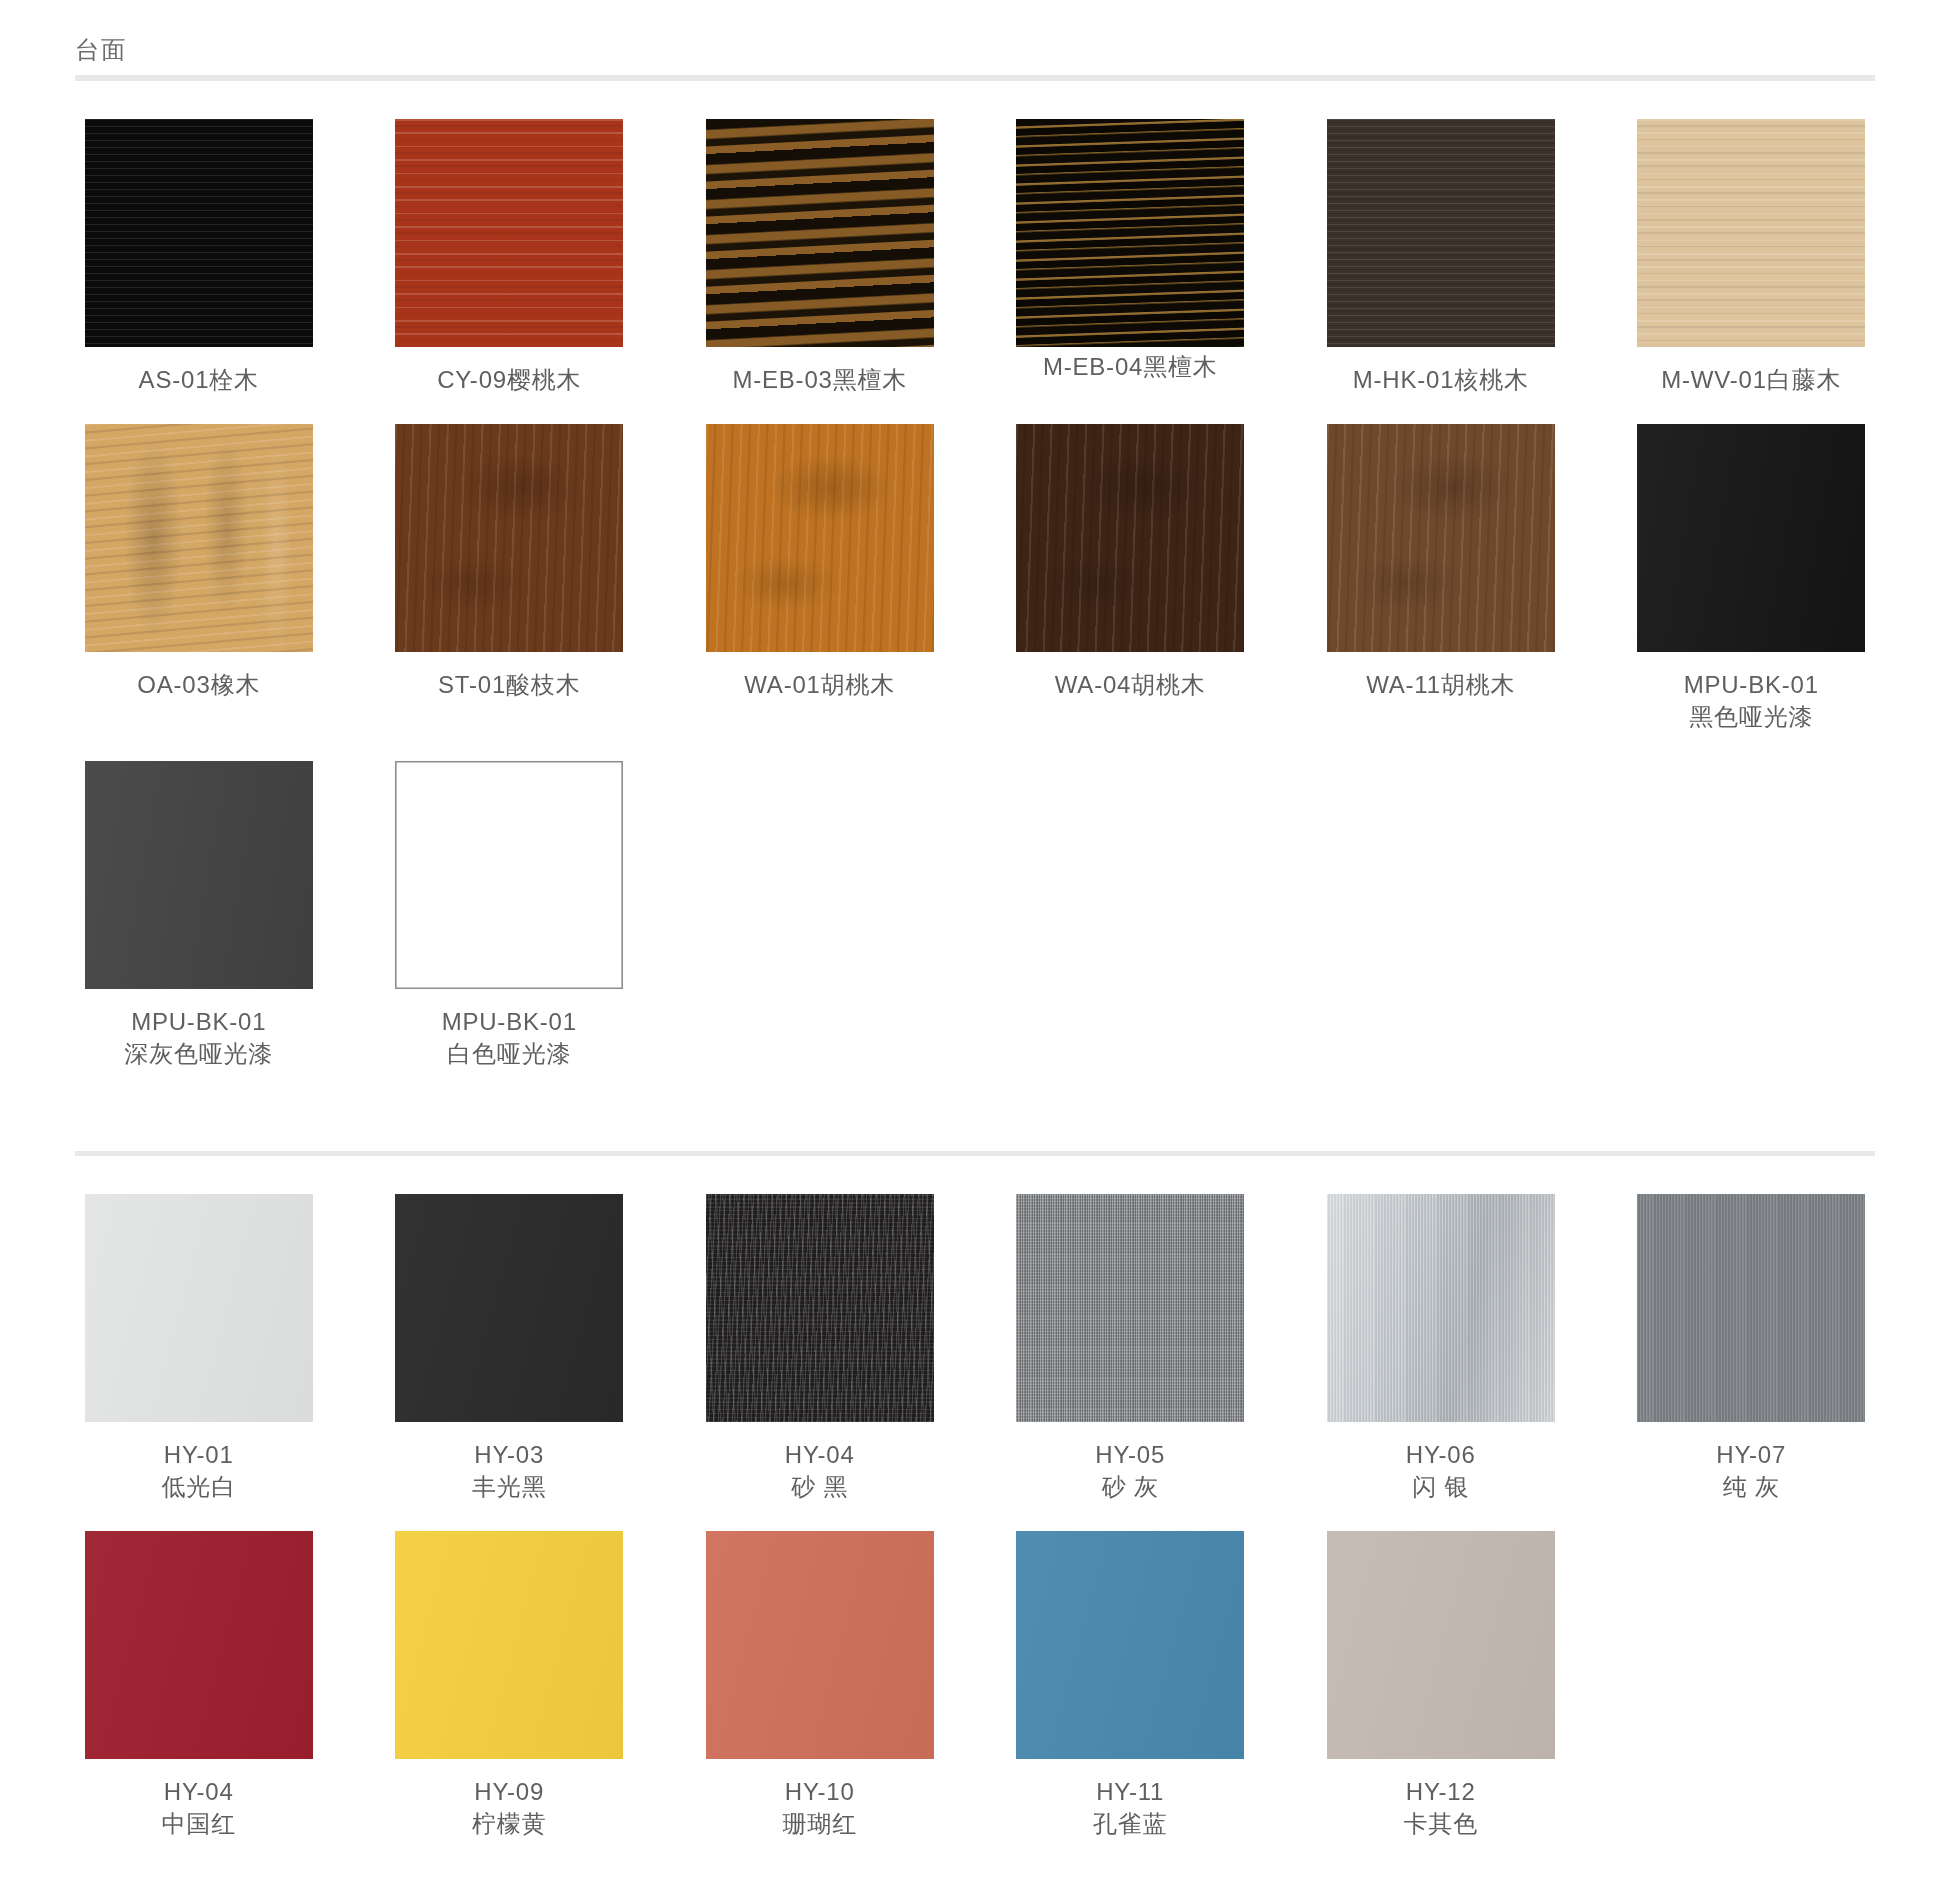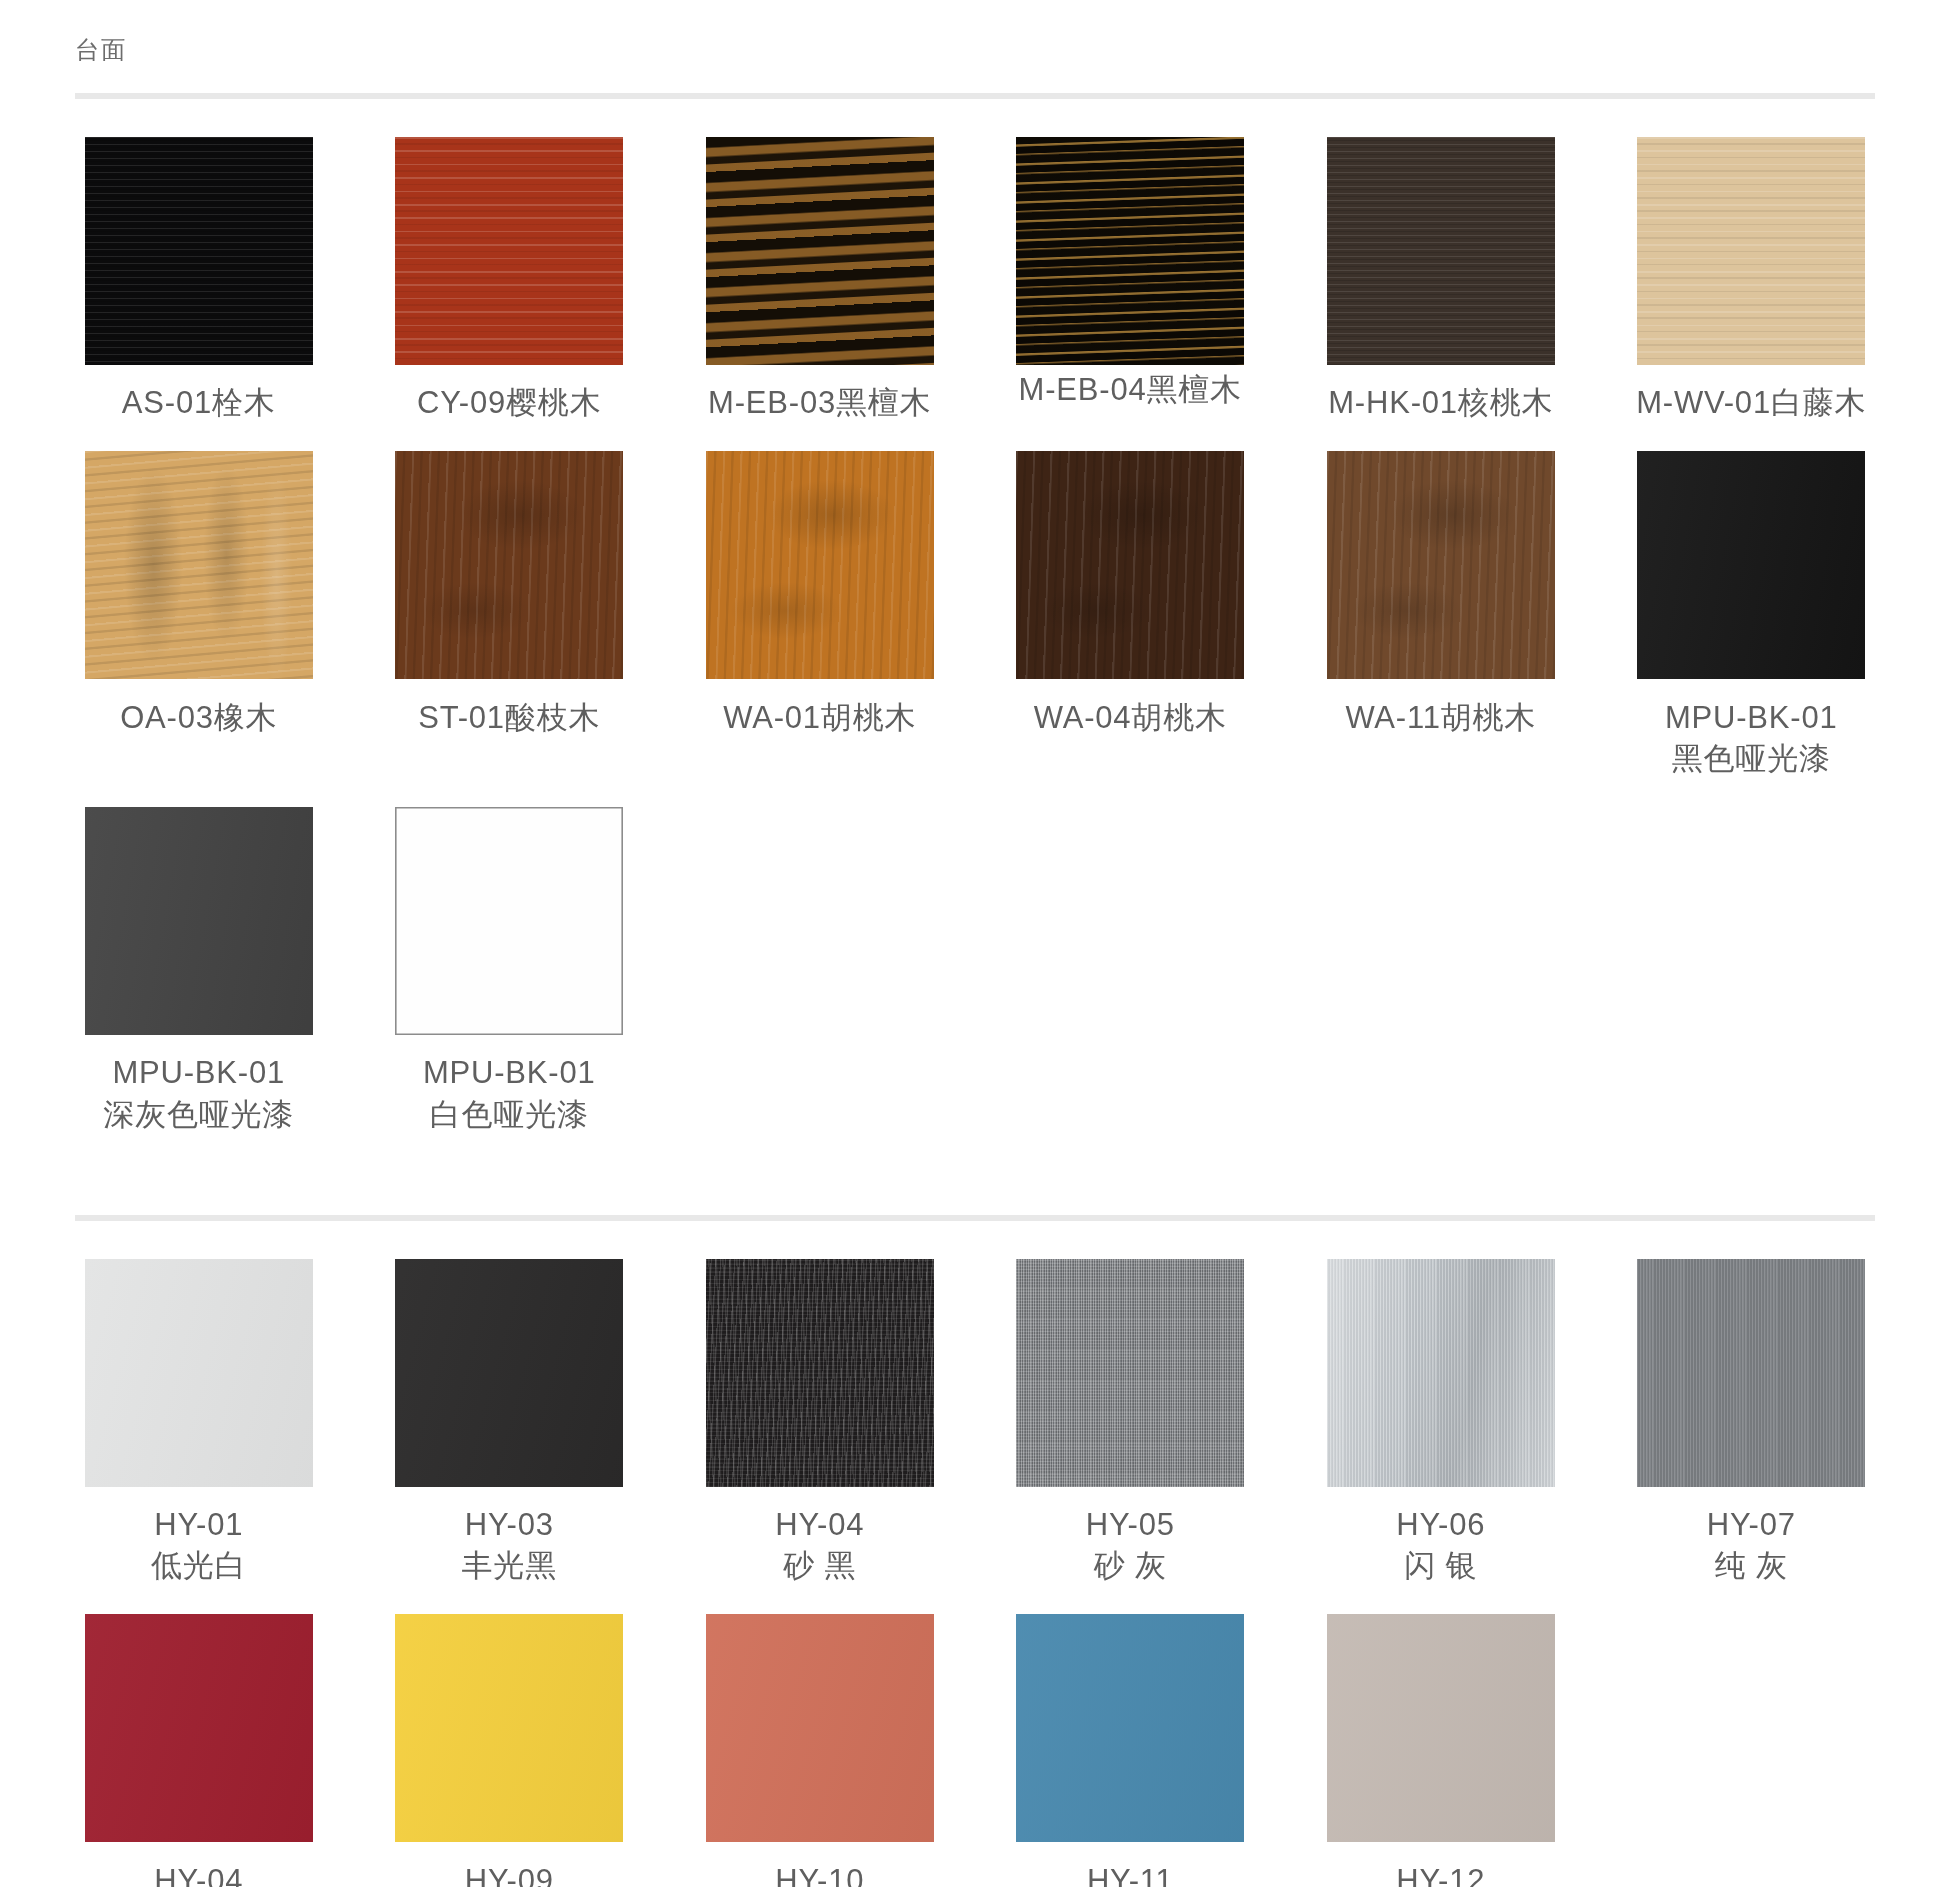--- a/index.html
+++ b/index.html
@@ -17,21 +17,21 @@
   }
 
   
   .section { padding: 0 75px; }
   .section-head { padding-top: 35px; }
   .section-title {
     font-size: 24.4px;
     color: #6d6d6d;
     letter-spacing: 1.6px;
     line-height: 1.2;
-    padding-bottom: 29px;
+    padding-bottom: 11px;
     font-weight: 400;
   }
   .section-rule {
     height: 5.5px;
     background: #e8e8e8;
     width: 100%;
   }
 
   
   .grid {
@@ -52,21 +52,21 @@
     max-width: 228px;
     height: 228px;
     position: relative;
     overflow: hidden;
     background: #cccccc;
   }
   .swatch.bordered { box-shadow: inset 0 0 0 1.6px #8c8c8c; }
   .label {
     margin-top: 17.3px;
     text-align: center;
-    font-size: 31px;
+    font-size: 24px;
     line-height: 1.33;
     color: #5f5f5f;
     letter-spacing: 0.8px;
     white-space: pre-line;
     font-weight: 400;
   }
   .label.raised { margin-top: 4.7px; }
 
   
   .tex { position: absolute; inset: 0; }

